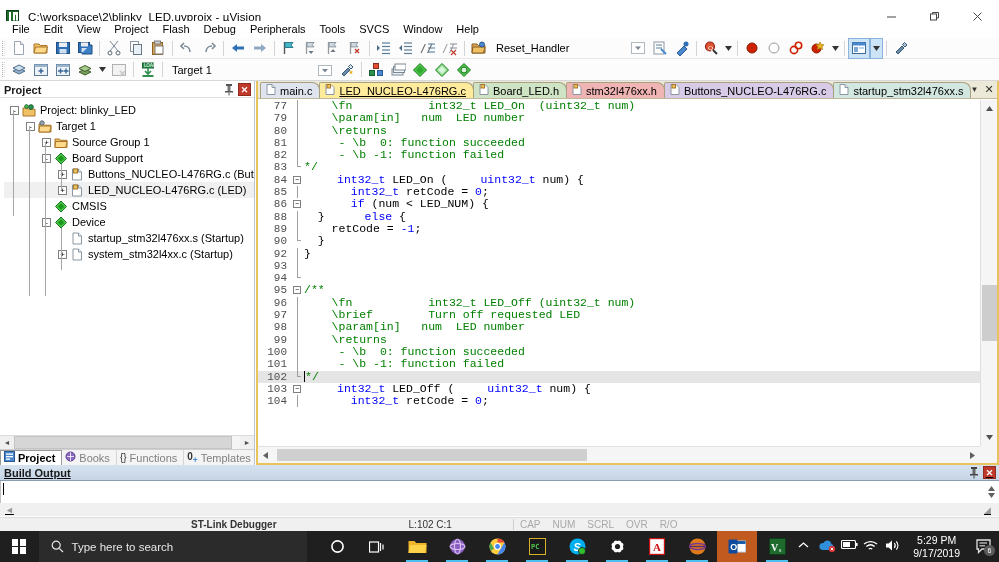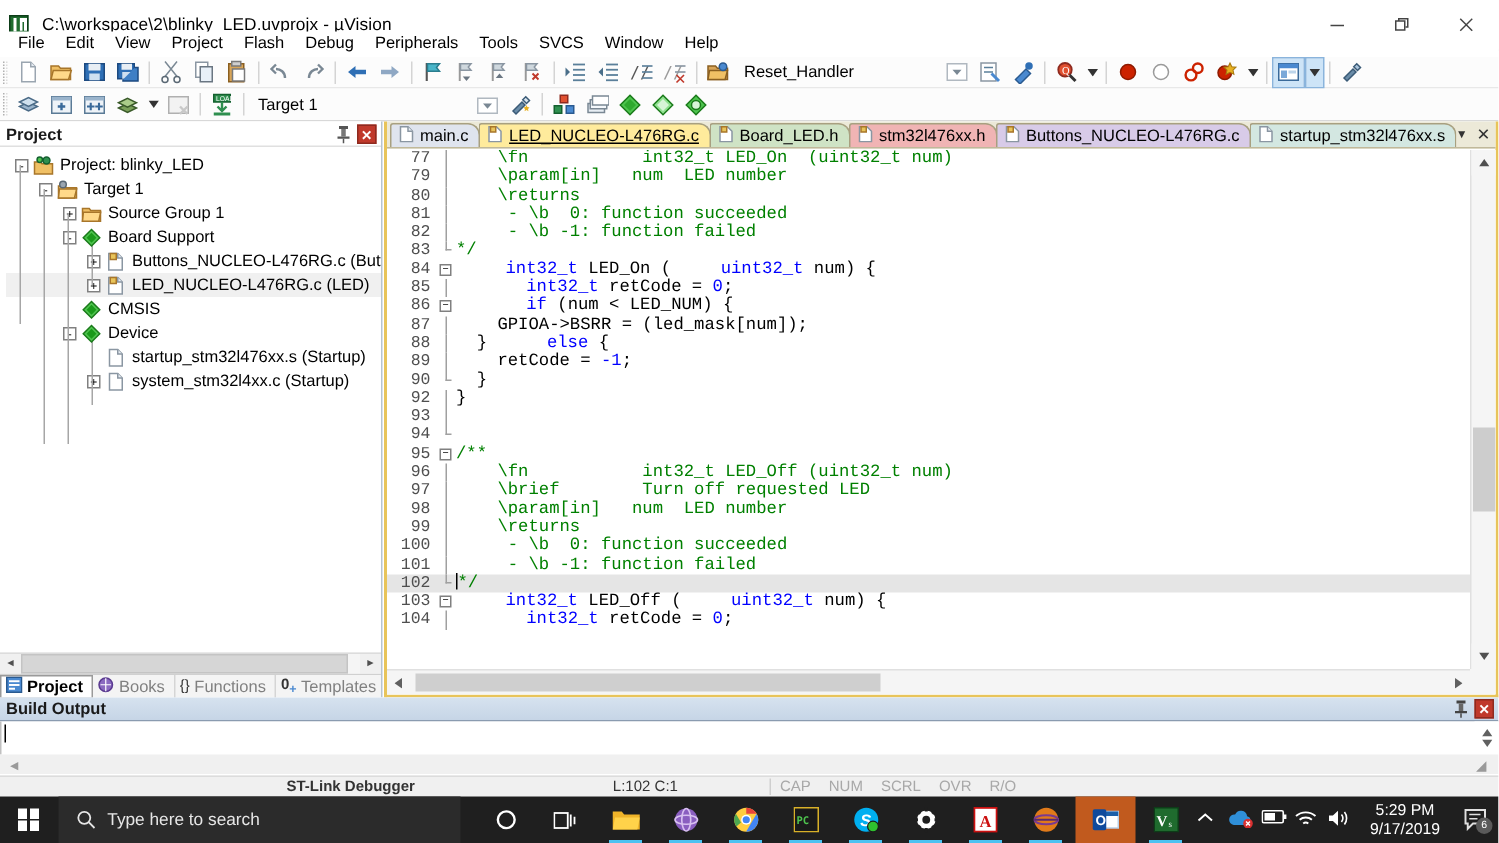--- a/index.html
+++ b/index.html
@@ -253,20 +253,21 @@
   }
   .corner-box {
     position: absolute; right: 0; bottom: 0; width: 17px; height: 17px;
     background: #f5f5f5;
   }
 
   
   .build-out {
     position: absolute; top: 465px; left: 0; width: 999px; height: 52px;
     background: #fff;
+    text-decoration: underline;
   }
   .bo-head {
     height: 16px;
     background: linear-gradient(to bottom, #d6e2ef 0%, #c6d5e6 100%);
     display: flex; align-items: center;
     font-size: 11px; font-weight: bold; color: #1a1a1a;
     padding-left: 4px; border-bottom: 1px solid #8a9bb0;
   }
   .bo-body { height: 22px; background: #fff; position: relative;
     border-left: 1px solid #c0c0c0; }
@@ -1010,21 +1011,20 @@
         <div class="code-scroll" id="code-lines">
             <div class="codeline"><span class="lnum">77</span><span class="fold"><span class="foldline"></span></span><span class="ctext"><span class="cm">    \fn           int32_t LED_On  (uint32_t num)</span></span></div>
             <div class="codeline"><span class="lnum">79</span><span class="fold"><span class="foldline"></span></span><span class="ctext"><span class="cm">    \param[in]   num  LED number</span></span></div>
             <div class="codeline"><span class="lnum">80</span><span class="fold"><span class="foldline"></span></span><span class="ctext"><span class="cm">    \returns</span></span></div>
             <div class="codeline"><span class="lnum">81</span><span class="fold"><span class="foldline"></span></span><span class="ctext"><span class="cm">     - \b  0: function succeeded</span></span></div>
             <div class="codeline"><span class="lnum">82</span><span class="fold"><span class="foldline"></span></span><span class="ctext"><span class="cm">     - \b -1: function failed</span></span></div>
             <div class="codeline"><span class="lnum">83</span><span class="fold"><span class="foldend"></span></span><span class="ctext"><span class="cm">*/</span></span></div>
             <div class="codeline"><span class="lnum">84</span><span class="fold"><span class="foldbox">−</span></span><span class="ctext"><span class="kw">int32_t</span> LED_On (<span class="kw">uint32_t</span> num) {</span></div>
             <div class="codeline"><span class="lnum">85</span><span class="fold"><span class="foldline"></span></span><span class="ctext">  <span class="kw">int32_t</span> retCode = <span class="num">0</span>;</span></div>
             <div class="codeline"><span class="lnum">86</span><span class="fold"><span class="foldbox">−</span></span><span class="ctext">  <span class="kw">if</span> (num &lt; LED_NUM) {</span></div>
-            <div class="codeline"><span class="lnum">87</span><span class="fold"><span class="foldline"></span></span><span class="ctext">    GPIOA-&gt;BSRR = (led_mask[num]);</span></div>
             <div class="codeline"><span class="lnum">88</span><span class="fold"><span class="foldline"></span></span><span class="ctext">  } <span class="kw">else</span> {</span></div>
             <div class="codeline"><span class="lnum">89</span><span class="fold"><span class="foldline"></span></span><span class="ctext">    retCode = <span class="num">-1</span>;</span></div>
             <div class="codeline"><span class="lnum">90</span><span class="fold"><span class="foldend"></span></span><span class="ctext">  }</span></div>
             <div class="codeline"><span class="lnum">92</span><span class="fold"><span class="foldline"></span></span><span class="ctext">}</span></div>
             <div class="codeline"><span class="lnum">93</span><span class="fold"><span class="foldline"></span></span><span class="ctext"></span></div>
             <div class="codeline"><span class="lnum">94</span><span class="fold"><span class="foldend"></span></span><span class="ctext"></span></div>
             <div class="codeline"><span class="lnum">95</span><span class="fold"><span class="foldbox">−</span></span><span class="ctext"><span class="cm">/**</span></span></div>
             <div class="codeline"><span class="lnum">96</span><span class="fold"><span class="foldline"></span></span><span class="ctext"><span class="cm">    \fn           int32_t LED_Off (uint32_t num)</span></span></div>
             <div class="codeline"><span class="lnum">97</span><span class="fold"><span class="foldline"></span></span><span class="ctext"><span class="cm">    \brief        Turn off requested LED</span></span></div>
             <div class="codeline"><span class="lnum">98</span><span class="fold"><span class="foldline"></span></span><span class="ctext"><span class="cm">    \param[in]   num  LED number</span></span></div>

